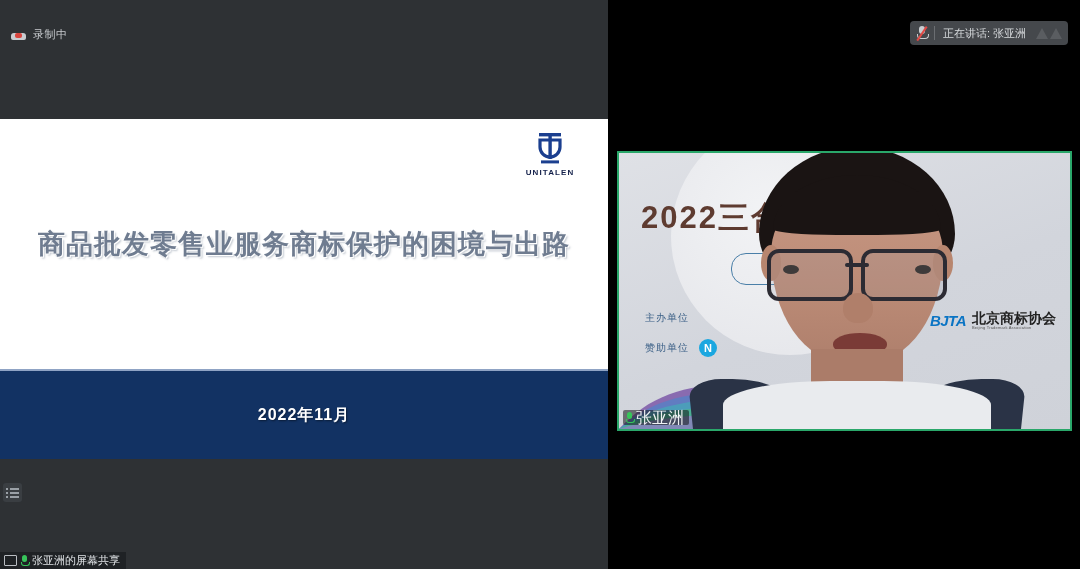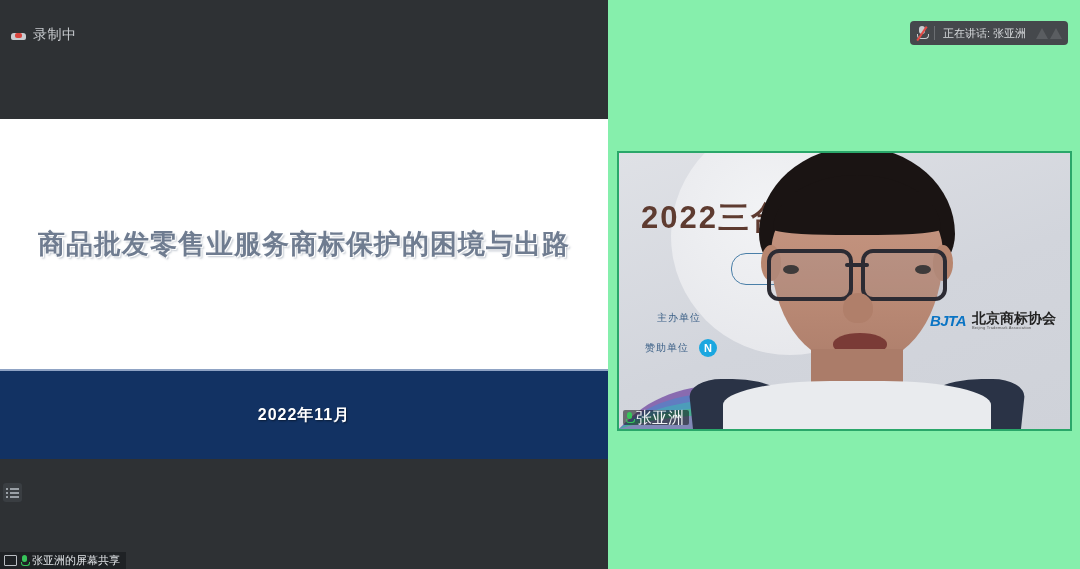--- a/index.html
+++ b/index.html
@@ -27,21 +27,21 @@
   }
   #rec-indicator .rec-ico .cam{
     position:absolute;left:0;bottom:0;width:15px;height:7px;
     background:#c9ccd0;border-radius:3px 3px 2px 2px;
   }
   #rec-indicator .rec-ico .dot{
     position:absolute;left:4px;bottom:2px;width:7px;height:5px;
     background:#d8453e;border-radius:2px;
   }
   #rec-indicator .rec-txt{
-    color:#c8cbcf;font-size:14px;line-height:12px;letter-spacing:.5px;
+    color:#c8cbcf;font-size:11px;line-height:12px;letter-spacing:.5px;
     white-space:nowrap;
   }
 
   
   #slide{
     position:absolute;left:0;top:119px;width:608px;height:340px;
     background:#ffffff;overflow:hidden;
   }
   #slide-logo{
     position:absolute;right:28px;top:12px;width:60px;text-align:center;
@@ -105,21 +105,21 @@
     border-bottom:1.5px solid #37c45a;border-left:1.5px solid #37c45a;
     border-right:1.5px solid #37c45a;border-radius:0 0 3px 3px;
   }
   #share-status .st-txt{
     color:#e2e5e8;font-size:11px;line-height:13px;white-space:nowrap;
   }
 
   
   #video-region{
     position:absolute;left:608px;top:0;width:472px;height:569px;
-    background:#86efac;
+    background:#000000;
   }
   #speaking-pill{
     position:absolute;right:12px;top:21px;height:24px;
     background:#45484c;border-radius:4px;
     display:flex;align-items:center;gap:0;padding:0 6px 0 7px;
   }
   #speaking-pill .mic-red{
     width:10px;height:14px;position:relative;display:inline-block;margin-right:7px;
   }
   #speaking-pill .mic-red .cap{
@@ -161,21 +161,21 @@
     position:absolute;left:22px;top:44px;width:420px;
     font-size:31px;font-weight:bold;color:#5e3b30;letter-spacing:2px;white-space:nowrap;
   }
   #video-backdrop .sub-pill{
     position:absolute;left:112px;top:100px;width:195px;height:30px;
     border:1.6px solid #4a7fa8;border-radius:15px;
     display:flex;align-items:center;justify-content:center;
     font-size:16px;font-weight:bold;color:#5e3b30;letter-spacing:4px;
   }
   #video-backdrop .org-row{
-    position:absolute;left:26px;top:158px;display:flex;align-items:flex-end;gap:10px;margin-left:12px;
+    position:absolute;left:26px;top:158px;display:flex;align-items:flex-end;gap:10px;
   }
   #video-backdrop .spo-row{
     position:absolute;left:26px;top:186px;display:flex;align-items:center;gap:10px;
   }
   #video-backdrop .lbl{font-size:10px;color:#3a5f86;letter-spacing:1px;white-space:nowrap;}
   #video-backdrop .bjta{
     position:absolute;right:14px;top:158px;display:flex;align-items:center;gap:6px;
   }
   #video-backdrop .bjta .mark{
     font-size:15px;font-weight:bold;font-style:italic;color:#0a74c4;letter-spacing:-.5px;
@@ -268,20 +268,29 @@
         <span class="rec-ico">
           <span class="cam"></span>
             <span class="dot"></span>
         </span>
         <span class="rec-txt">录制中</span>
       </div>
     </div>
 
     <div id="slide">
 
+      <div id="slide-logo">
+        <svg width="34" height="34" viewBox="0 0 34 34">
+          <rect x="6" y="2" width="22" height="3.4" fill="#1b3f8f"></rect>
+          <rect x="15.4" y="2" width="3.4" height="26" fill="#1b3f8f"></rect>
+          <path d="M7 9 h20 v7 a10 10 0 0 1 -20 0 z" fill="none" stroke="#1b3f8f" stroke-width="3.2"></path>
+          <rect x="8" y="29.4" width="18" height="3" fill="#1b3f8f"></rect>
+        </svg>
+        <div class="logo-text">UNITALEN</div>
+      </div>
 
       <div id="slide-title">
         <div class="t">商品批发零售业服务商标保护的困境与出路</div>
       </div>
 
       <div id="slide-footer">
         <div class="line">2022年11月</div>
       </div>
     </div>
 

